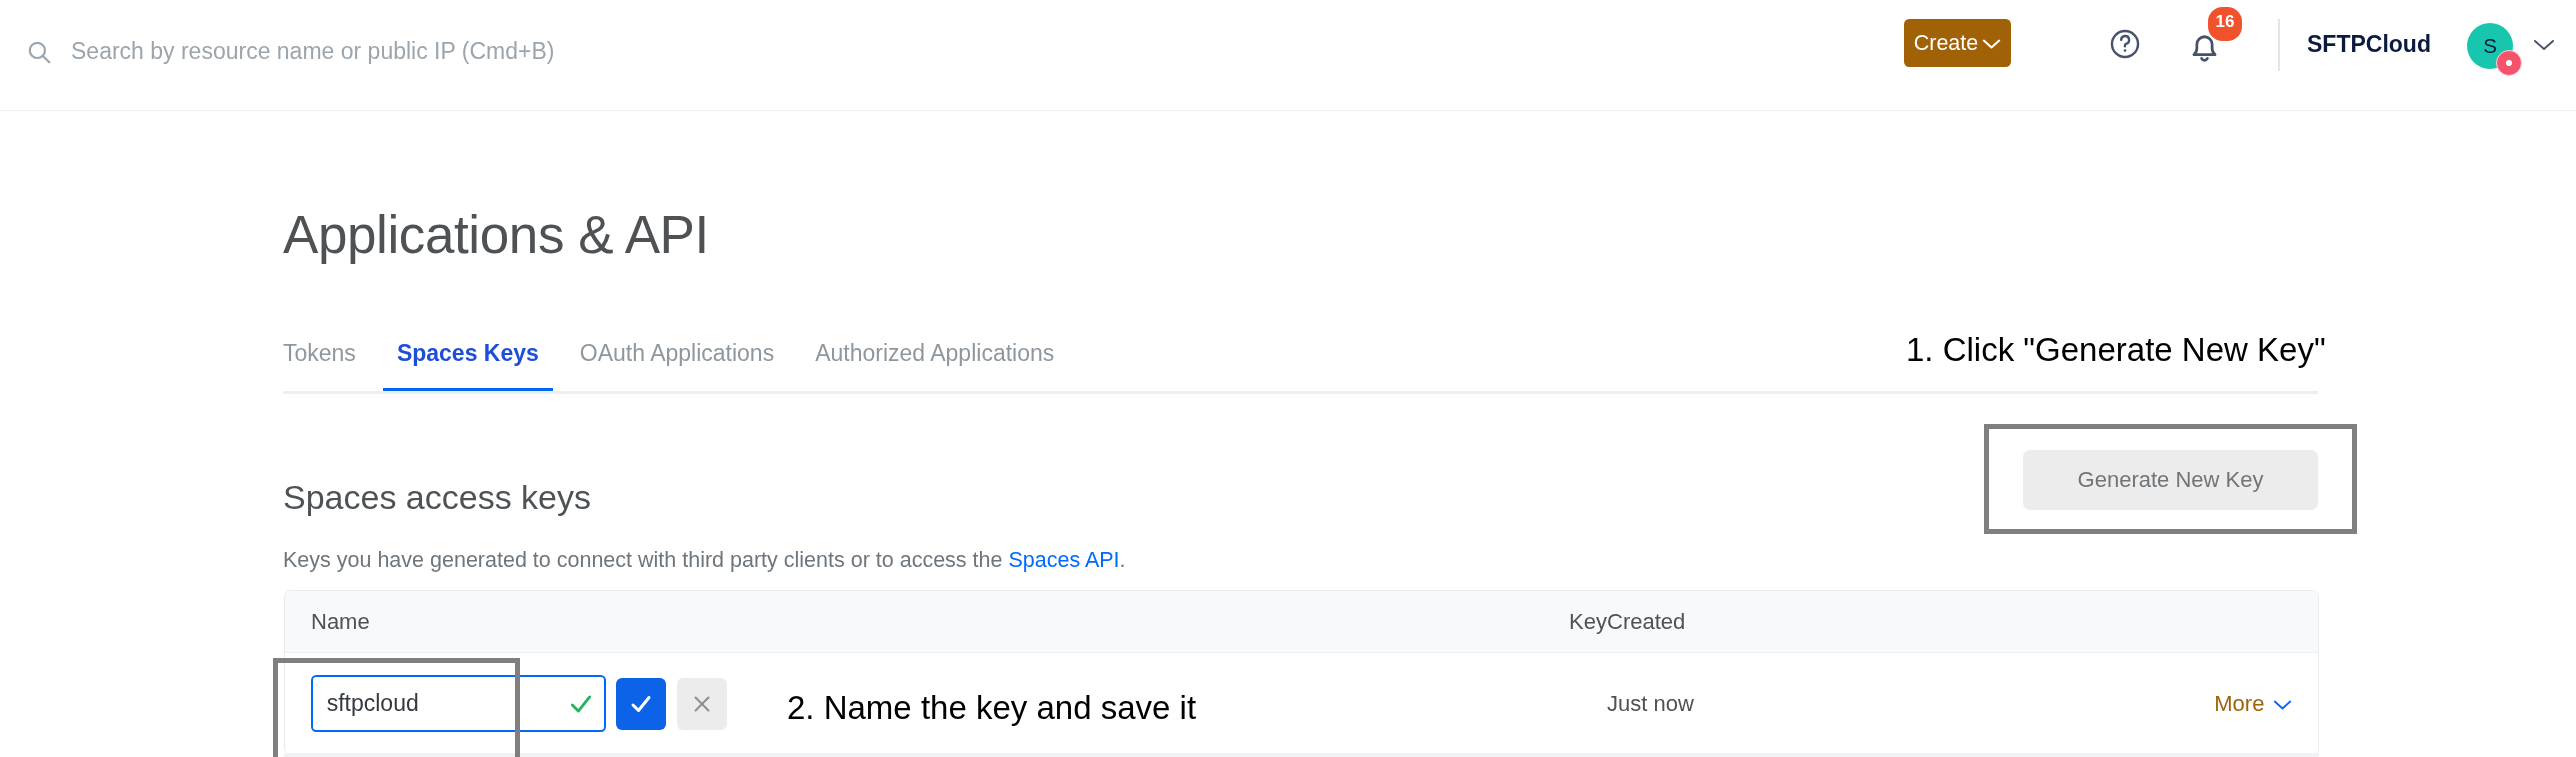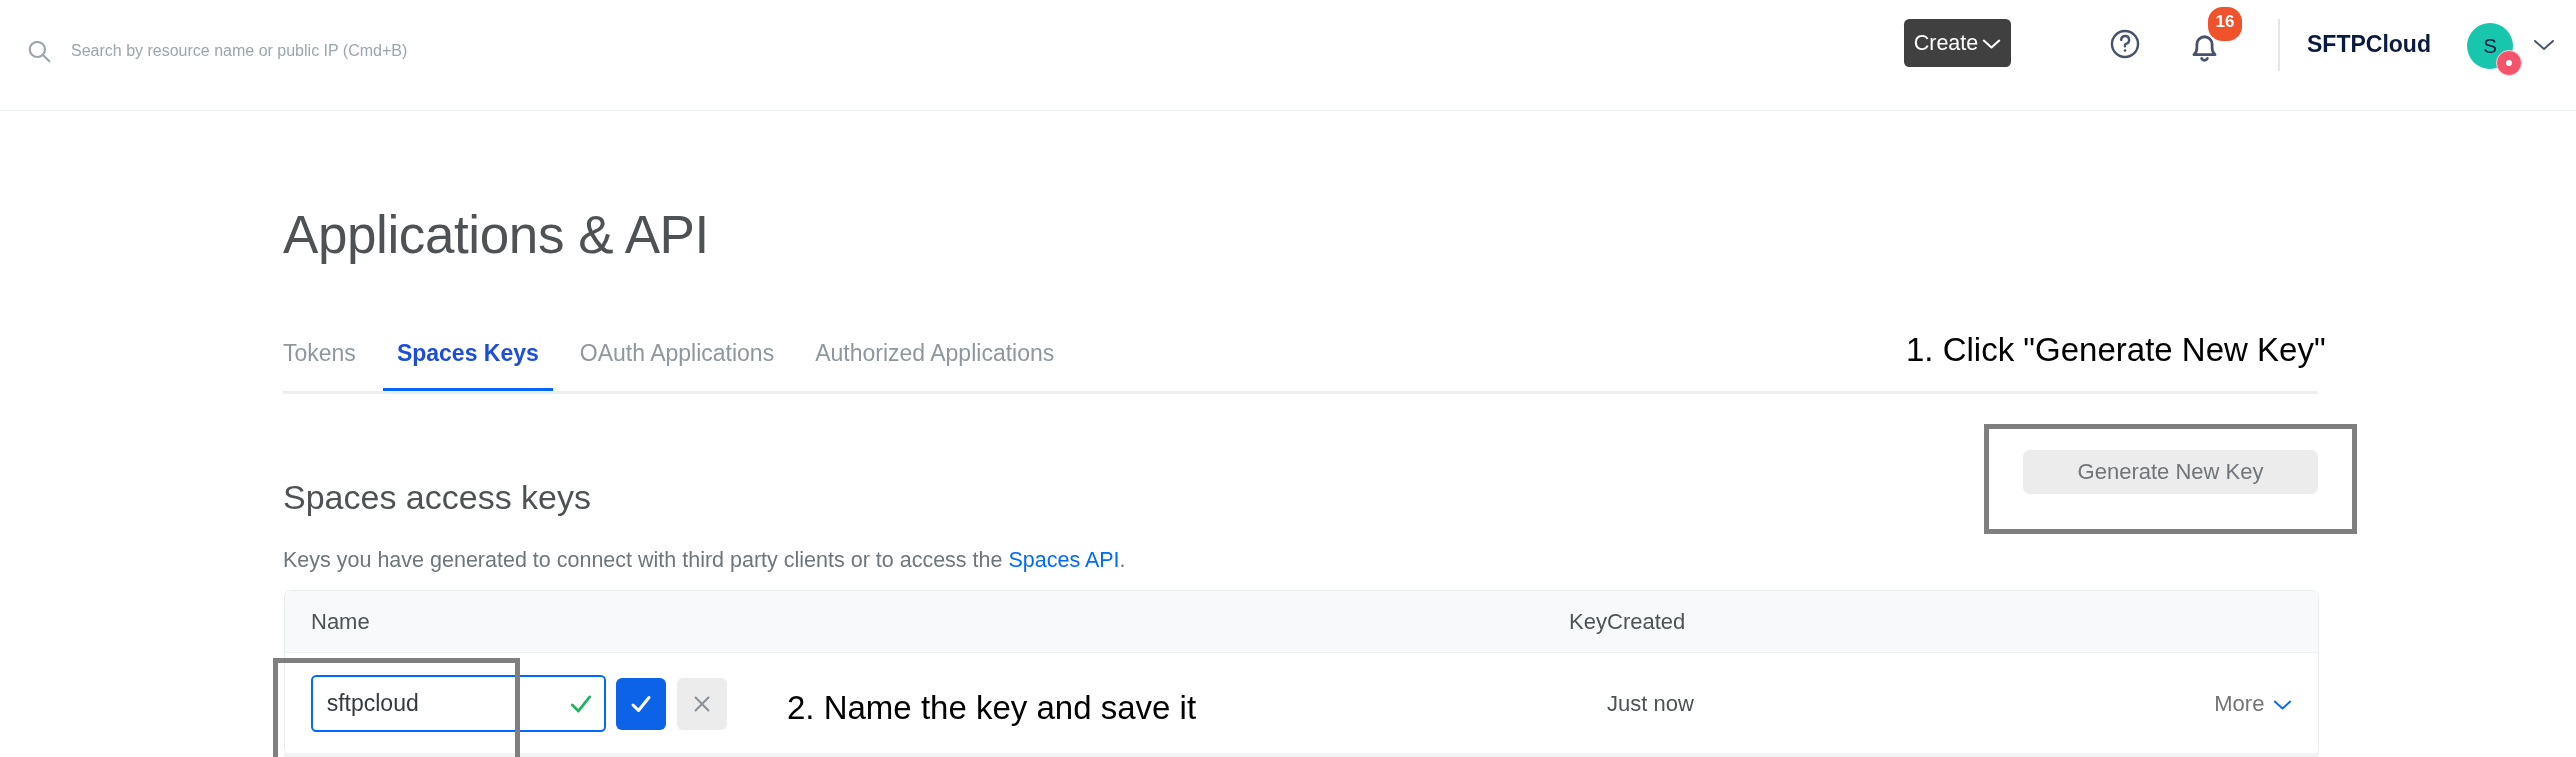--- a/index.html
+++ b/index.html
@@ -18,28 +18,28 @@
     background: #fff; border-bottom: 1.7px solid #eef0f2;
   }
   .search-wrap {
     position: absolute; left: 26px; top: 38px;
     display: flex; align-items: center; gap: 19px;
   }
   .search-icon { width: 26px; height: 26px; display:block; }
   .search-input {
     border: none; outline: none; background: transparent;
     font-family: "Liberation Sans", sans-serif;
-    font-size: 16px; color: #9aa0a6; width: 773px; padding: 0;
+    font-size: 23px; color: #9aa0a6; width: 773px; padding: 0;
   }
   .search-input::placeholder { color: #9aa5ae; }
 
   .create-btn {
     position: absolute; left: 1904px; top: 19px;
     width: 107px; height: 48px; border-radius: 5.2px;
-    background: #404040; border: none; cursor: pointer;
+    background: #a16207; border: none; cursor: pointer;
     color: #ffffff; font-size: 21.5px; font-family: "Liberation Sans", sans-serif;
     display: flex; align-items: center; justify-content: center; gap: 4px;
     padding: 0 6.9px;
   }
   .chev { display:inline-block; }
 
   .help-btn {
     position: absolute; left: 2108px; top: 27px;
     width: 34px; height: 34px; cursor: pointer;
   }
@@ -116,21 +116,21 @@
   
   .hl-box { position: absolute; border: 5.2px solid #7f7f7f; background: transparent; }
   .ann-text {
     position: absolute; color: #000000; font-size: 33px;
     font-family: "Liberation Sans", sans-serif; white-space: nowrap;
   }
 
   .genkey-box { left: 1984px; top: 424px; width: 373px; height: 110px; }
   .genkey-btn {
     position: absolute; left: 2023px; top: 450px;
-    width: 295px; height: 44px; border-radius: 6.9px;
+    width: 295px; height: 60px; border-radius: 6.9px;
     background: #ececec; border: none; color: #707579;
     font-size: 22px; font-family: "Liberation Sans", sans-serif; cursor: pointer;
   }
   .ann1 { left: 1906px; top: 331px; }
 
   
   .table {
     position: absolute; left: 284px; top: 590px; width: 2035px;
     border: 1.7px solid #e9ecef; border-radius: 6.9px; overflow: hidden; background:#fff;
   }
@@ -160,21 +160,21 @@
     border: none; cursor: pointer; display:flex; align-items:center; justify-content:center;
   }
   .cancel-btn {
     width: 50px; height: 52px; border-radius: 6px; background: #ececec;
     border: none; cursor: pointer; display:flex; align-items:center; justify-content:center;
   }
   .row-hl { left: 273px; top: 658px; width: 247px; height: 105px; }
   .ann2 { left: 787px; top: 689px; }
 
   .more-link {
-    color: #737373; font-size: 22px; cursor: pointer;
+    color: #a16207; font-size: 22px; cursor: pointer;
     display:inline-flex; align-items:center; gap: 8.6px;
   }
   .table-bottom-strip {
     position:absolute; left: 284px; top: 753px; width: 2035px; height: 4.3px;
     background: #f1f3f5;
   }
 </style>
 </head>
 <body>
 

